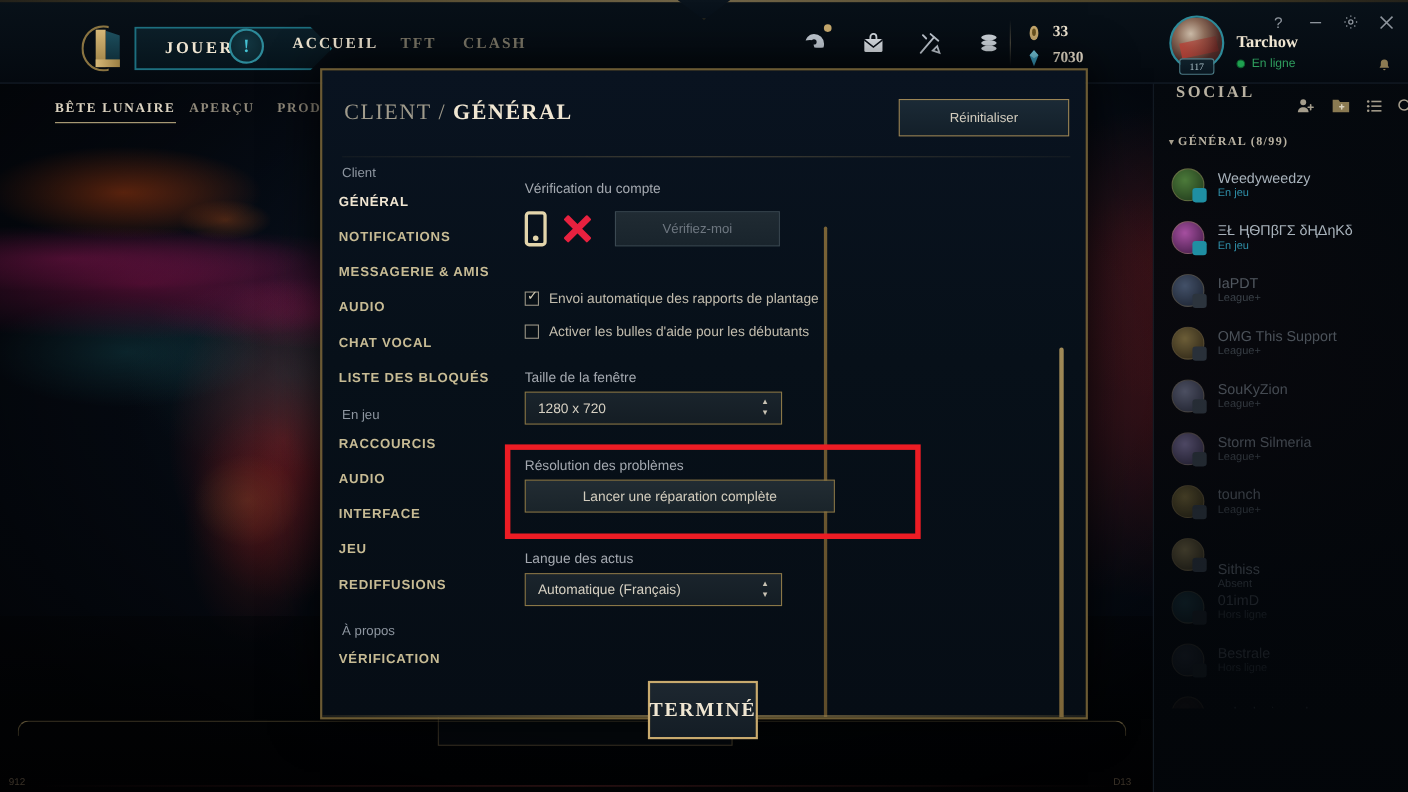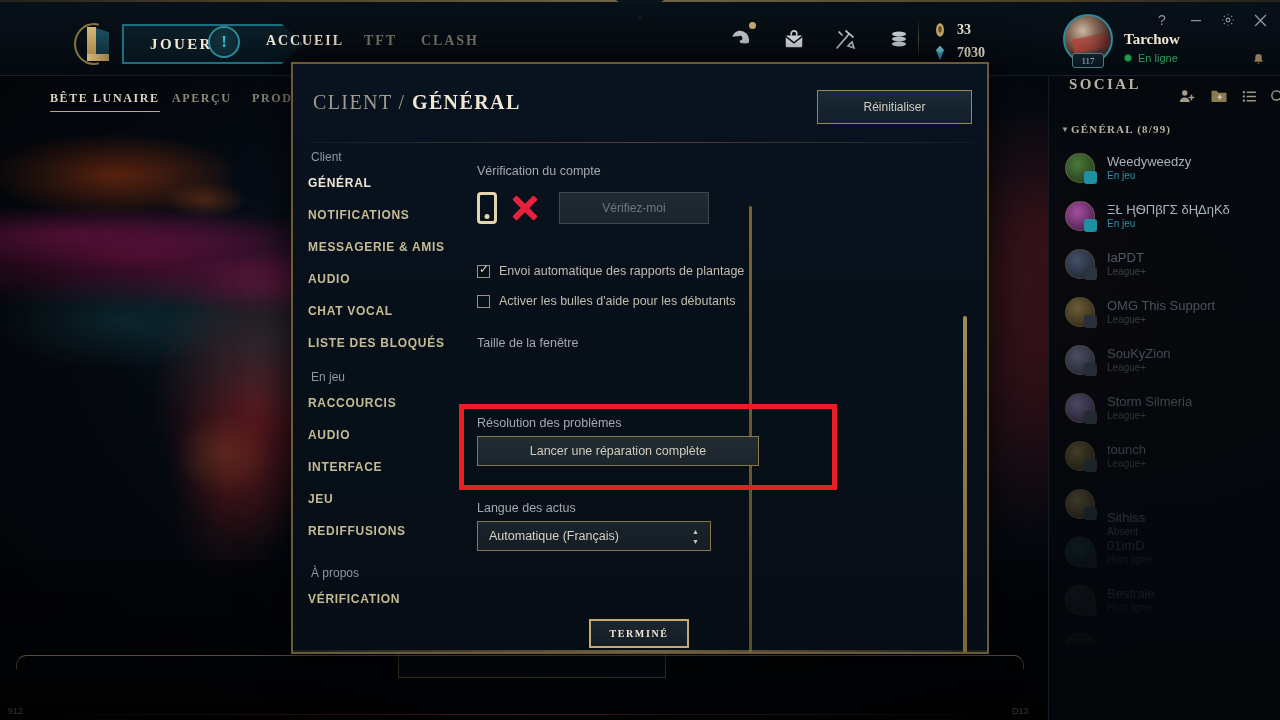--- a/index.html
+++ b/index.html
@@ -408,24 +408,24 @@
     background:linear-gradient(180deg,#a08a57,#7a6336);
     border-radius:2px;
   }
 
   
   #modal-footer-line{
     position:absolute; left:0; bottom:0; width:698px; height:2px;
     background:linear-gradient(90deg,rgba(110,94,56,.2),rgba(150,128,78,.75),rgba(110,94,56,.2));
   }
   #done-btn{
-    position:absolute; left:589px; top:619px; width:100px; height:29px;
+    position:absolute; left:589px; top:619px; width:100px; height:53px;
     background:linear-gradient(180deg,#1d2730,#141d25);
     border:2px solid #c8aa6e;
-    color:#f0e6d2; font-size:10px; font-weight:bold; letter-spacing:1.6px;
+    color:#f0e6d2; font-size:18px; font-weight:bold; letter-spacing:1.6px;
     display:flex; align-items:center; justify-content:center; cursor:pointer;
     font-family:"Liberation Serif", serif; z-index:45;
   }
   #footer-arc{
     position:absolute; left:16px; top:655px; width:1008px; height:14px;
     border-top:1px solid rgba(160,140,92,.55);
     border-left:1px solid rgba(160,140,92,.35);
     border-right:1px solid rgba(160,140,92,.35);
     border-radius:10px 10px 0 0;
     z-index:16;
@@ -754,20 +754,27 @@
       <span class="cb-box checked"></span>
       <span class="cb-label">Envoi automatique des rapports de plantage</span>
     </div>
 
     <div class="cb-row" id="cb-tips">
       <span class="cb-box"></span>
       <span class="cb-label">Activer les bulles d'aide pour les débutants</span>
     </div>
 
     <div class="sec-label" id="lbl-window">Taille de la fenêtre</div>
+    <div id="sel-window">
+      <span class="val">1280 x 720</span>
+      <span class="spin">
+            <span>▲</span>
+            <span>▼</span>
+          </span>
+    </div>
 
     <div id="red-box" style="border-color: rgb(237, 28, 36);"></div>
     <div class="sec-label" id="lbl-repair">Résolution des problèmes</div>
     <div id="repair-btn">Lancer une réparation complète</div>
 
     <div class="sec-label" id="lbl-lang">Langue des actus</div>
     <div id="sel-lang">
       <span class="val">Automatique (Français)</span>
       <span class="spin">
             <span>▲</span>

